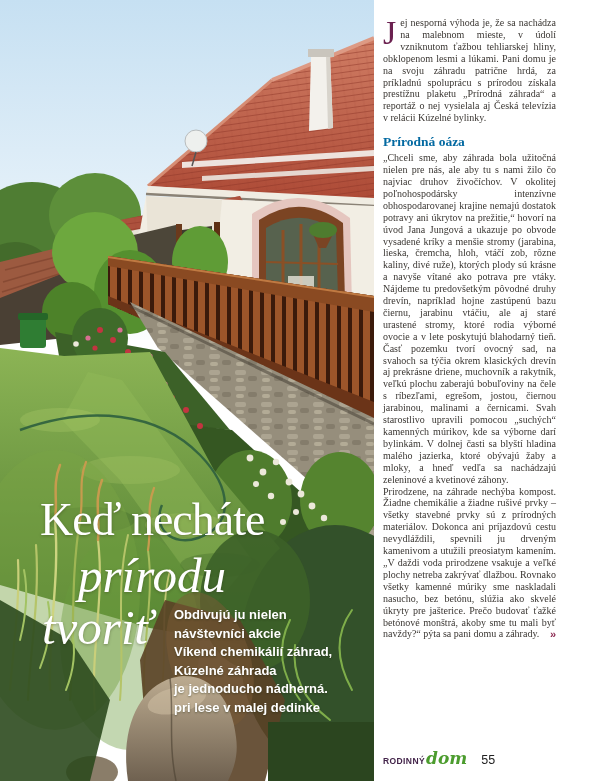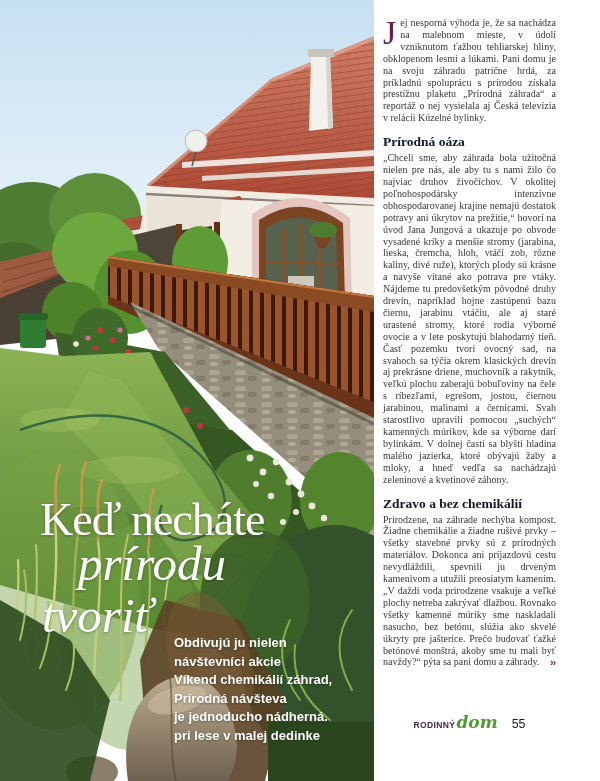--- a/index.html
+++ b/index.html
@@ -4,38 +4,38 @@
 <style>
   html,body{margin:0;padding:0;background:#e8e8e8;}
   .page{position:relative;width:600px;height:781px;background:#ffffff;margin:0 auto;overflow:hidden;
         font-family:"Liberation Serif",serif;}
   
   .photo{position:absolute;left:0;top:0;width:374px;height:781px;overflow:hidden;}
   .photo svg{display:block;width:374px;height:781px;}
   .overlay-title{position:absolute;left:40px;top:498px;color:#fff;
         text-shadow:0 1px 3px rgba(40,40,20,.35);line-height:1;}
   .t1{font:400 46px/44px "Liberation Serif",serif;letter-spacing:-1px;}
-  .t2{font:italic 400 49px/44px "Liberation Serif",serif;margin-left:38px;}
+  .t2{font:italic 400 49px/44px "Liberation Serif",serif;margin-left:38px;margin-top:12px;}
   .t3{font:italic 400 49px/44px "Liberation Serif",serif;margin-left:2px;margin-top:8px;}
-  .overlay-sub{position:absolute;left:174px;top:634px;width:200px;color:#fff;
+  .overlay-sub{position:absolute;left:174px;top:606px;width:200px;color:#fff;
         font:700 13px/18.5px "Liberation Sans",sans-serif;
         text-shadow:0 1px 2px rgba(30,40,15,.45);}
   
   .col{position:absolute;left:383px;top:0;width:173px;}
   .kicker{margin-top:18px;text-align:right;white-space:nowrap;}
   .k-it{font:italic 400 19px "Liberation Serif",serif;color:#4c9c2e;}
   .k-bold{font:700 14px "Liberation Sans",sans-serif;color:#4c9c2e;letter-spacing:.4px;margin-left:4px;}
   .col p{font:400 10px/11.9px "Liberation Serif",serif;color:#3a3632;text-align:justify;margin:0;}
   .intro{margin-top:17px !important;}
   .dropcap{float:left;font:400 34px/29px "Liberation Serif",serif;color:#6b2150;
         padding:1px 4px 0 0;}
-  .col h3{font:700 13.5px/15px "Liberation Serif",serif;color:#0f172a;margin:10px 0 3px 0;}
+  .col h3{font:700 13.5px/15px "Liberation Serif",serif;color:#0369a1;margin:10px 0 3px 0;}
   .cont{float:right;color:#8c2a52;font:700 11px/11px "Liberation Sans",sans-serif;margin-top:1px;}
   
-  .footer{position:absolute;left:383px;top:712px;width:173px;text-align:center;white-space:nowrap;}
+  .footer{position:absolute;left:383px;top:748px;width:173px;text-align:left;white-space:nowrap;}
   .brand-caps{font:700 8.5px "Liberation Sans",sans-serif;color:#43244a;letter-spacing:.4px;}
   .brand-script{font:italic 700 17px "DejaVu Serif",serif;color:#4c9c2e;margin-left:1px;}
   .pagenum{font:400 12.5px "Liberation Sans",sans-serif;color:#222;margin-left:14px;}
 </style>
 </head>
 <body>
 
 <div class="page">
 
   <div class="photo">
@@ -268,34 +268,33 @@
     <div class="overlay-title">
       <div class="t1">Keď necháte</div>
       <div class="t2">prírodu</div>
       <div class="t3">tvoriť</div>
     </div>
 
     <div class="overlay-sub">
       <div>Obdivujú ju nielen</div>
       <div>návštevníci akcie</div>
       <div>Víkend chemikálií záhrad,</div>
-      <div>Prírodná návšteva</div>
+      <div>Kúzelné záhrada</div>
       <div>je jednoducho nádherná.</div>
       <div>pri lese v malej dedinke</div>
     </div>
   </div>
 
   <div class="col">
 
     <p class="intro"><span class="dropcap">J</span><span>ej nesporná výhoda je, že sa nachádza na malebnom mieste, v údolí vzniknutom ťažbou tehliarskej hliny, obklopenom lesmi a lúkami. Pani domu je na svoju záhradu patrične hrdá, za príkladnú spoluprácu s prírodou získala prestížnu plaketu „Prírodná záhrada“ a reportáž o nej vysielala aj Česká televízia v relácii Kúzelné bylinky.</span></p>
 
     <h3>Prírodná oáza</h3>
     <p>„Chceli sme, aby záhrada bola užitočná nielen pre nás, ale aby tu s nami žilo čo najviac druhov živočíchov. V okolitej poľnohospodársky intenzívne obhospodarovanej krajine nemajú dostatok potravy ani úkrytov na prežitie,“ hovorí na úvod Jana Jungová a ukazuje po obvode vysadené kríky a menšie stromy (jarabina, lieska, čremcha, hloh, vtáčí zob, rôzne kaliny, divé ruže), ktorých plody sú krásne a navyše vítané ako potrava pre vtáky. Nájdeme tu predovšetkým pôvodné druhy drevín, napríklad hojne zastúpenú bazu čiernu, jarabinu vtáčiu, ale aj staré urastené stromy, ktoré rodia výborné ovocie a v lete poskytujú blahodarný tieň. Časť pozemku tvorí ovocný sad, na svahoch sa týčia okrem klasických drevín aj prekrásne driene, muchovník a rakytník, veľkú plochu zaberajú bobuľoviny na čele s ríbezľami, egrešom, jostou, čiernou jarabinou, malinami a černicami. Svah starostlivo upravili pomocou „suchých“ kamenných múrikov, kde sa výborne darí bylinkám. V dolnej časti sa blyští hladina malého jazierka, ktoré obývajú žaby a mloky, a hneď vedľa sa nachádzajú zeleninové a kvetinové záhony.</p>
 
-    <h3>Zdravo a bez chemikálií</h3>
     <p><span>Prirodzene, na záhrade nechýba kompost. Žiadne chemikálie a žiadne rušivé prvky – všetky stavebné prvky sú z prírodných materiálov. Dokonca ani príjazdovú cestu nevydláždili, spevnili ju drveným kamenivom a utužili preosiatym kamením. „V daždi voda prirodzene vsakuje a veľké plochy netreba zakrývať dlažbou. Rovnako všetky kamenné múriky sme naskladali nasucho, bez betónu, slúžia ako skvelé úkryty pre jašterice. Prečo budovať ťažké betónové monštrá, akoby sme tu mali byť navždy?“ pýta sa pani domu a záhrady.</span><span class="cont">»</span></p>
   </div>
 
   <div class="footer">
     <span class="brand-caps">RODINNÝ</span><span class="brand-script">dom</span><span class="pagenum">55</span>
   </div>
 
 </div>
 
 </body></html>

